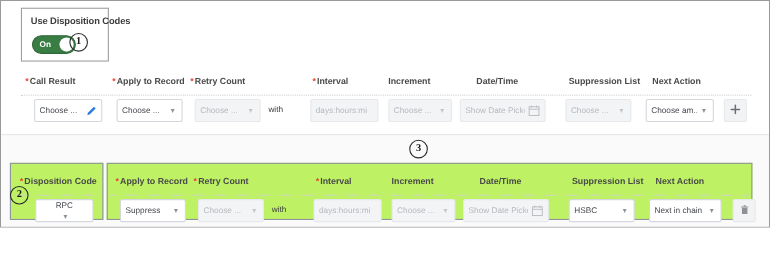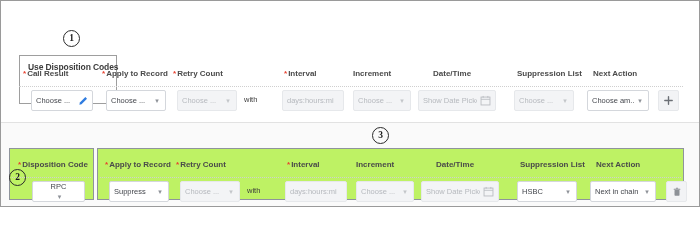--- a/index.html
+++ b/index.html
@@ -33,26 +33,25 @@
     top: 0px;
     width: 700px;
     height: 122px;
     background: #ffffff;
   }
 
   .toggle-box {
     position: absolute;
     left: 18px;
     top: 6px;
-    width: 98px;
+    width: 80px;
     height: 49px;
     border: 1.5px solid #9e9e9e;
     background: #fff;
     box-sizing: border-box;
-    margin-top: 48px;
   }
   .toggle-label {
     position: absolute;
     left: 8px;
     top: 6px;
     font-size: 8.5px;
     font-weight: bold;
     color: #3c3c3c;
     letter-spacing: -0.1px;
     white-space: nowrap;
@@ -231,20 +230,24 @@
 </style>
 </head>
 <body>
 
 <div id="screen">
 
   <div class="sect panel-top">
 
     <div class="toggle-box">
       <div class="toggle-label">Use Disposition Codes</div>
+      <div class="toggle-switch">
+        <span class="on-text">On</span>
+        <span class="knob"></span>
+      </div>
     </div>
 
     <div class="marker" id="marker1">1</div>
 
     <div class="hdr" style="left:22px;  top:68px;">
       <span class="req">*</span><span>Call Result</span>
     </div>
     <div class="hdr" style="left:101px; top:68px;">
       <span class="req">*</span><span>Apply to Record</span>
     </div>

